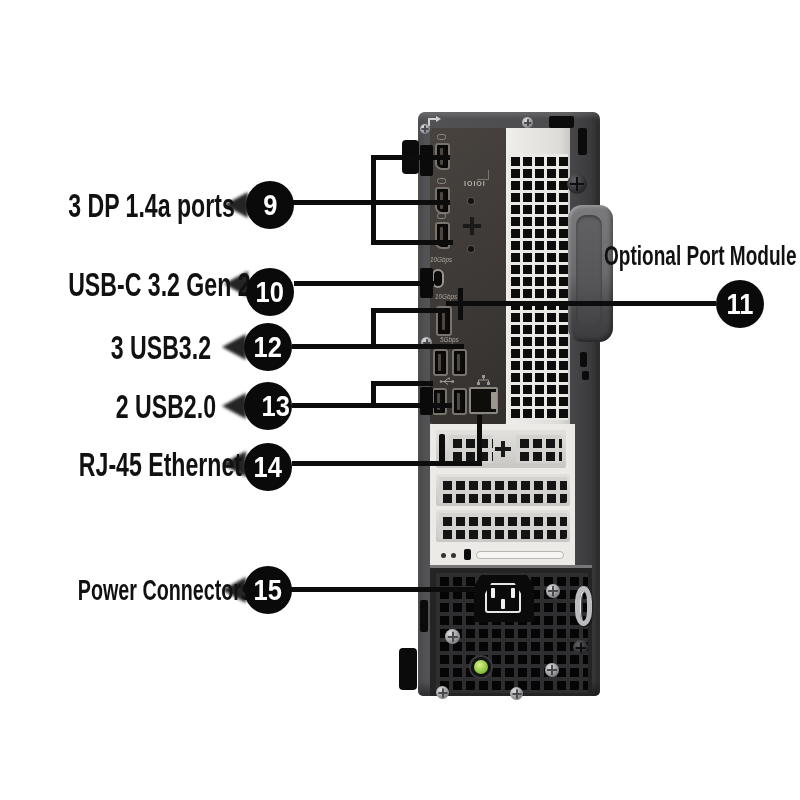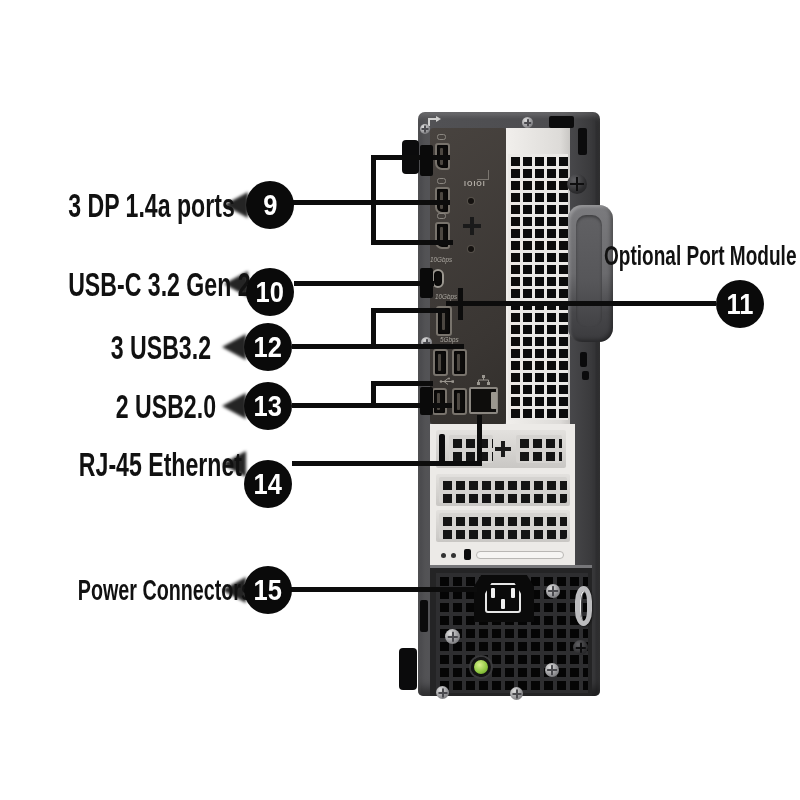--- a/index.html
+++ b/index.html
@@ -272,27 +272,27 @@
     </div>
 
   <div class="lbl right" style="top:327px;width:211px;">3 USB3.2</div>
   <div class="tail" style="left:222px;top:334px;"></div>
   <div class="num-circle" style="left:244px;top:323px;">
     <span>12</span>
     </div>
 
   <div class="lbl right" style="top:386px;width:216px;">2 USB2.0</div>
   <div class="tail" style="left:222px;top:393px;"></div>
-  <div class="num-circle" style="left:244px;top:382px;">
+  <div class="num-circle" style="left:244px;top:382px;justify-content:flex-end;">
     <span>13</span>
     </div>
 
   <div class="lbl right" style="top:444px;width:242px;">RJ-45 Ethernet</div>
   <div class="tail" style="left:222px;top:451px;"></div>
-  <div class="num-circle" style="left:244px;top:460px;">
+  <div class="num-circle" style="left:244px;top:443px;">
     <span>14</span>
     </div>
 
   <div class="lbl right" style="top:570px;width:243px;font-size:29px;">Power Connectors</div>
   <div class="tail" style="left:222px;top:577px;"></div>
   <div class="num-circle" style="left:244px;top:566px;">
     <span>15</span>
     </div>
 
 </div>

